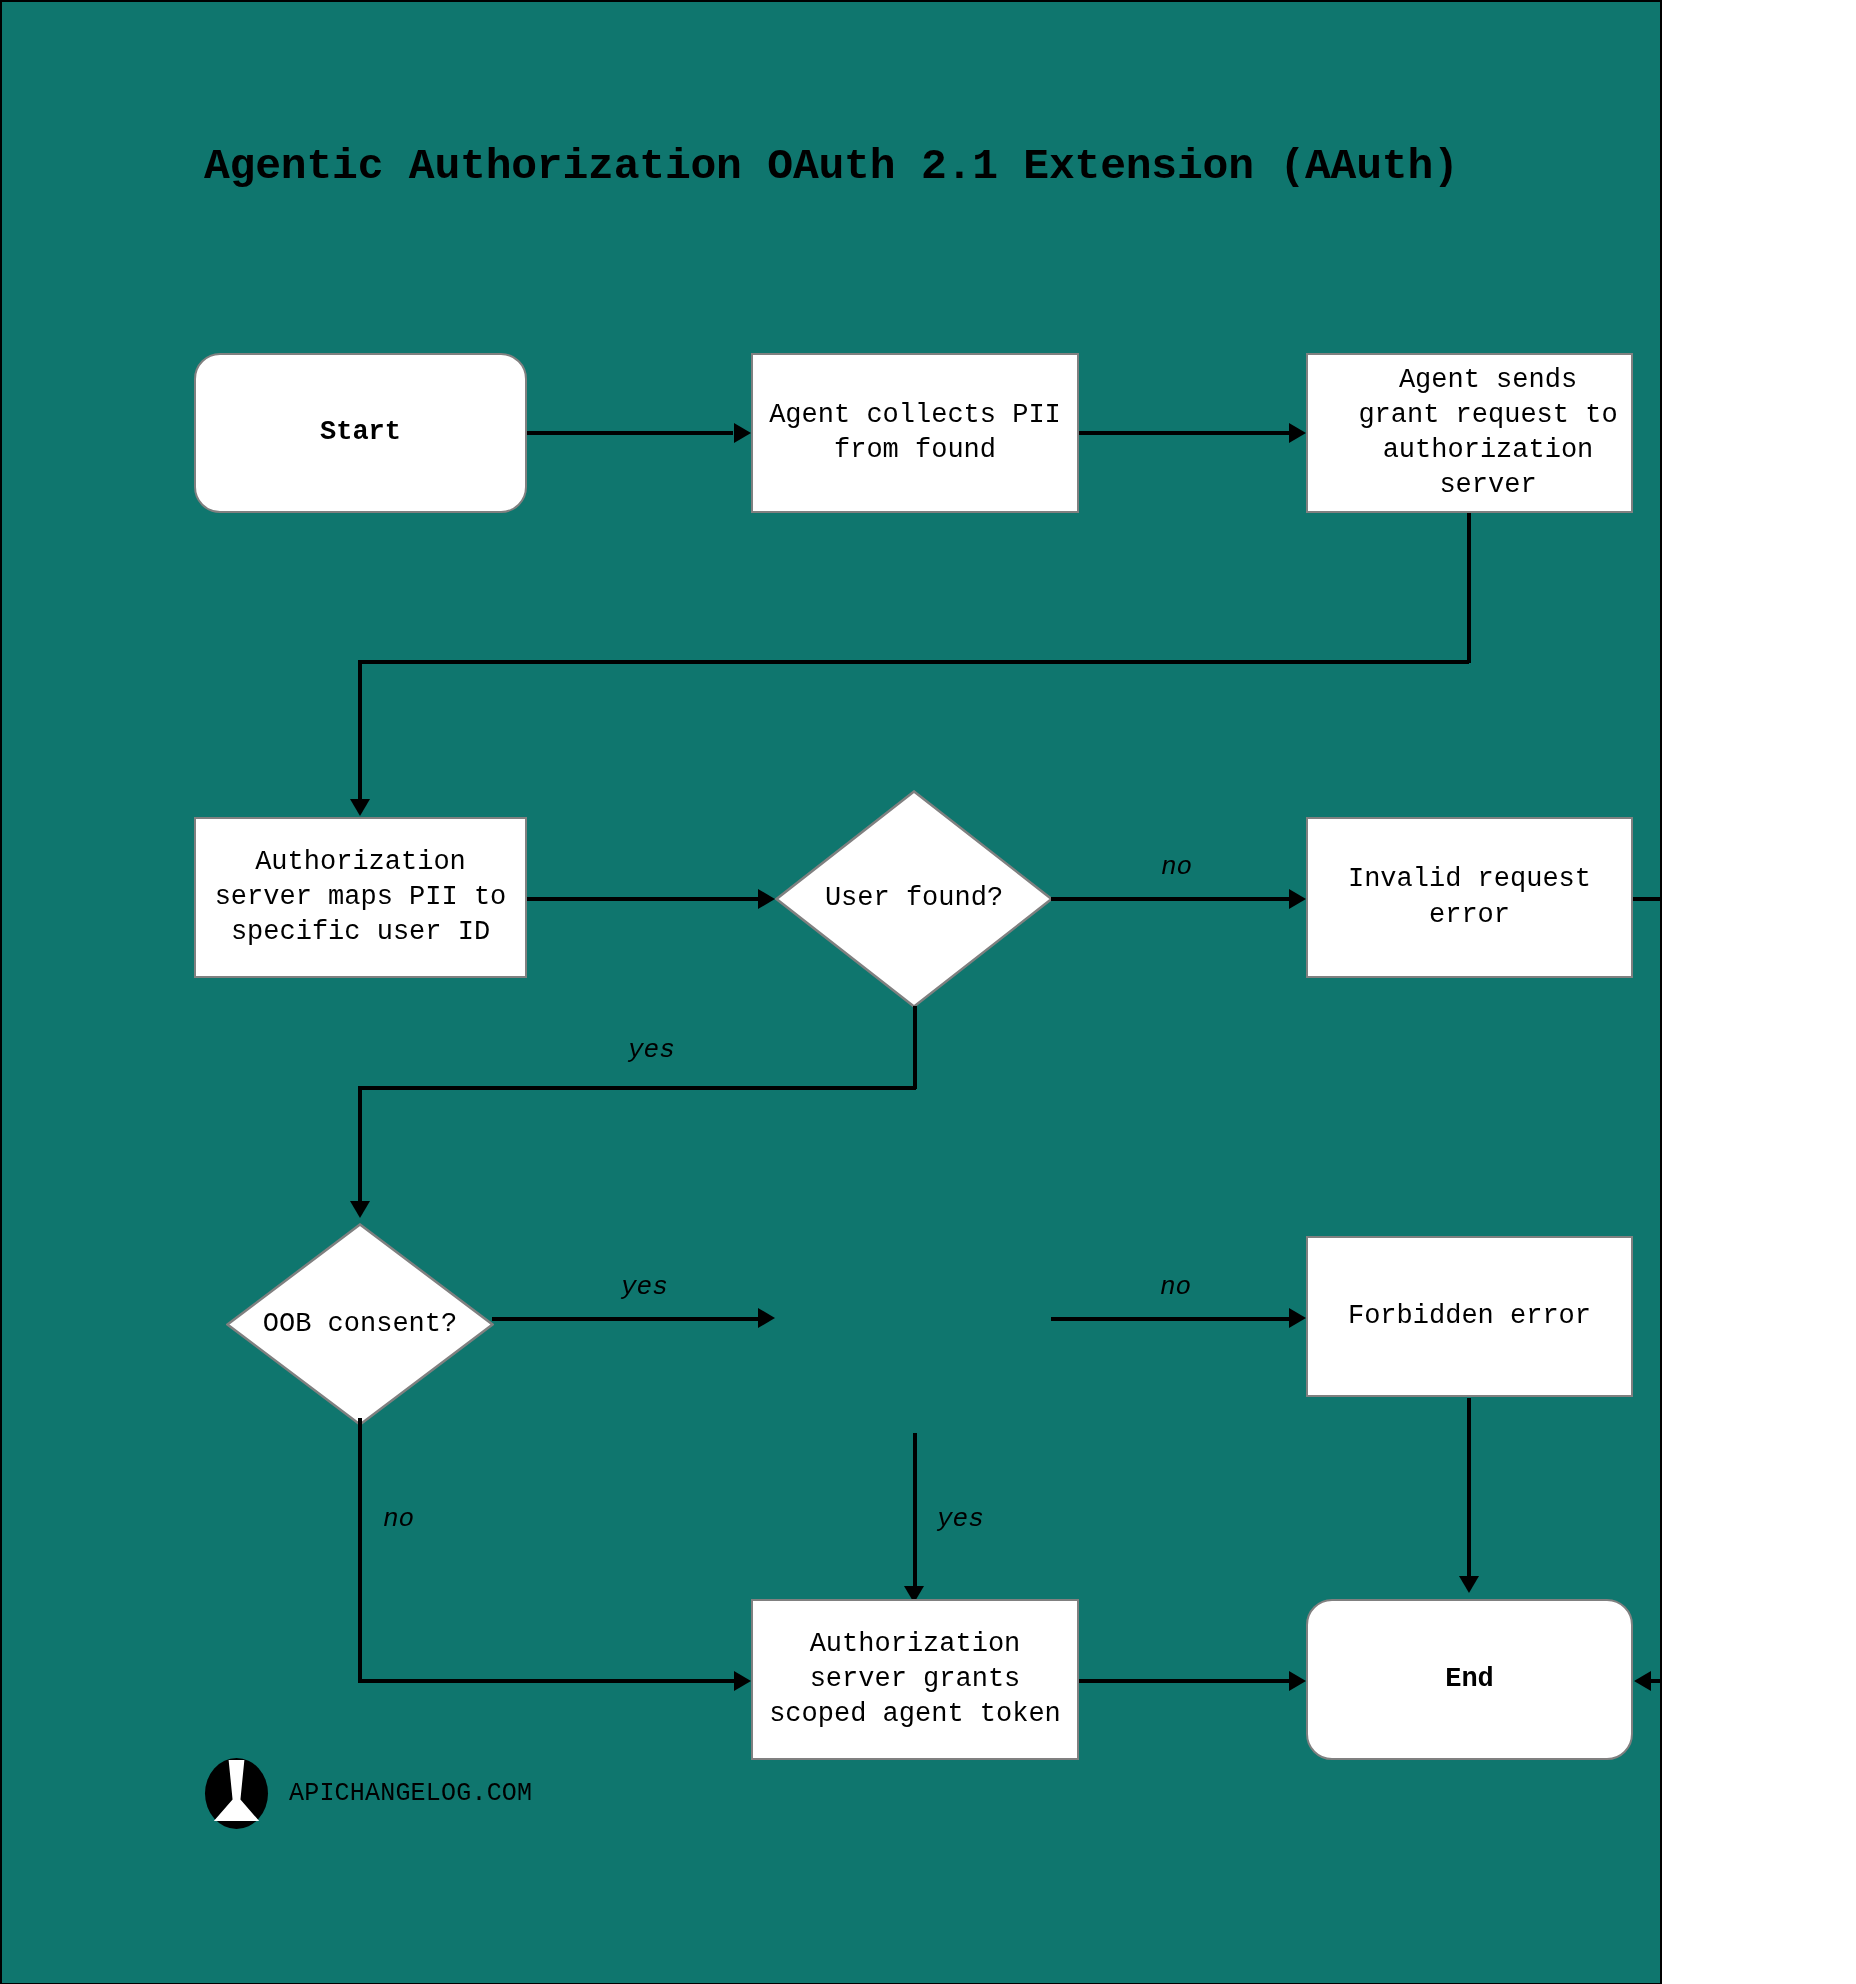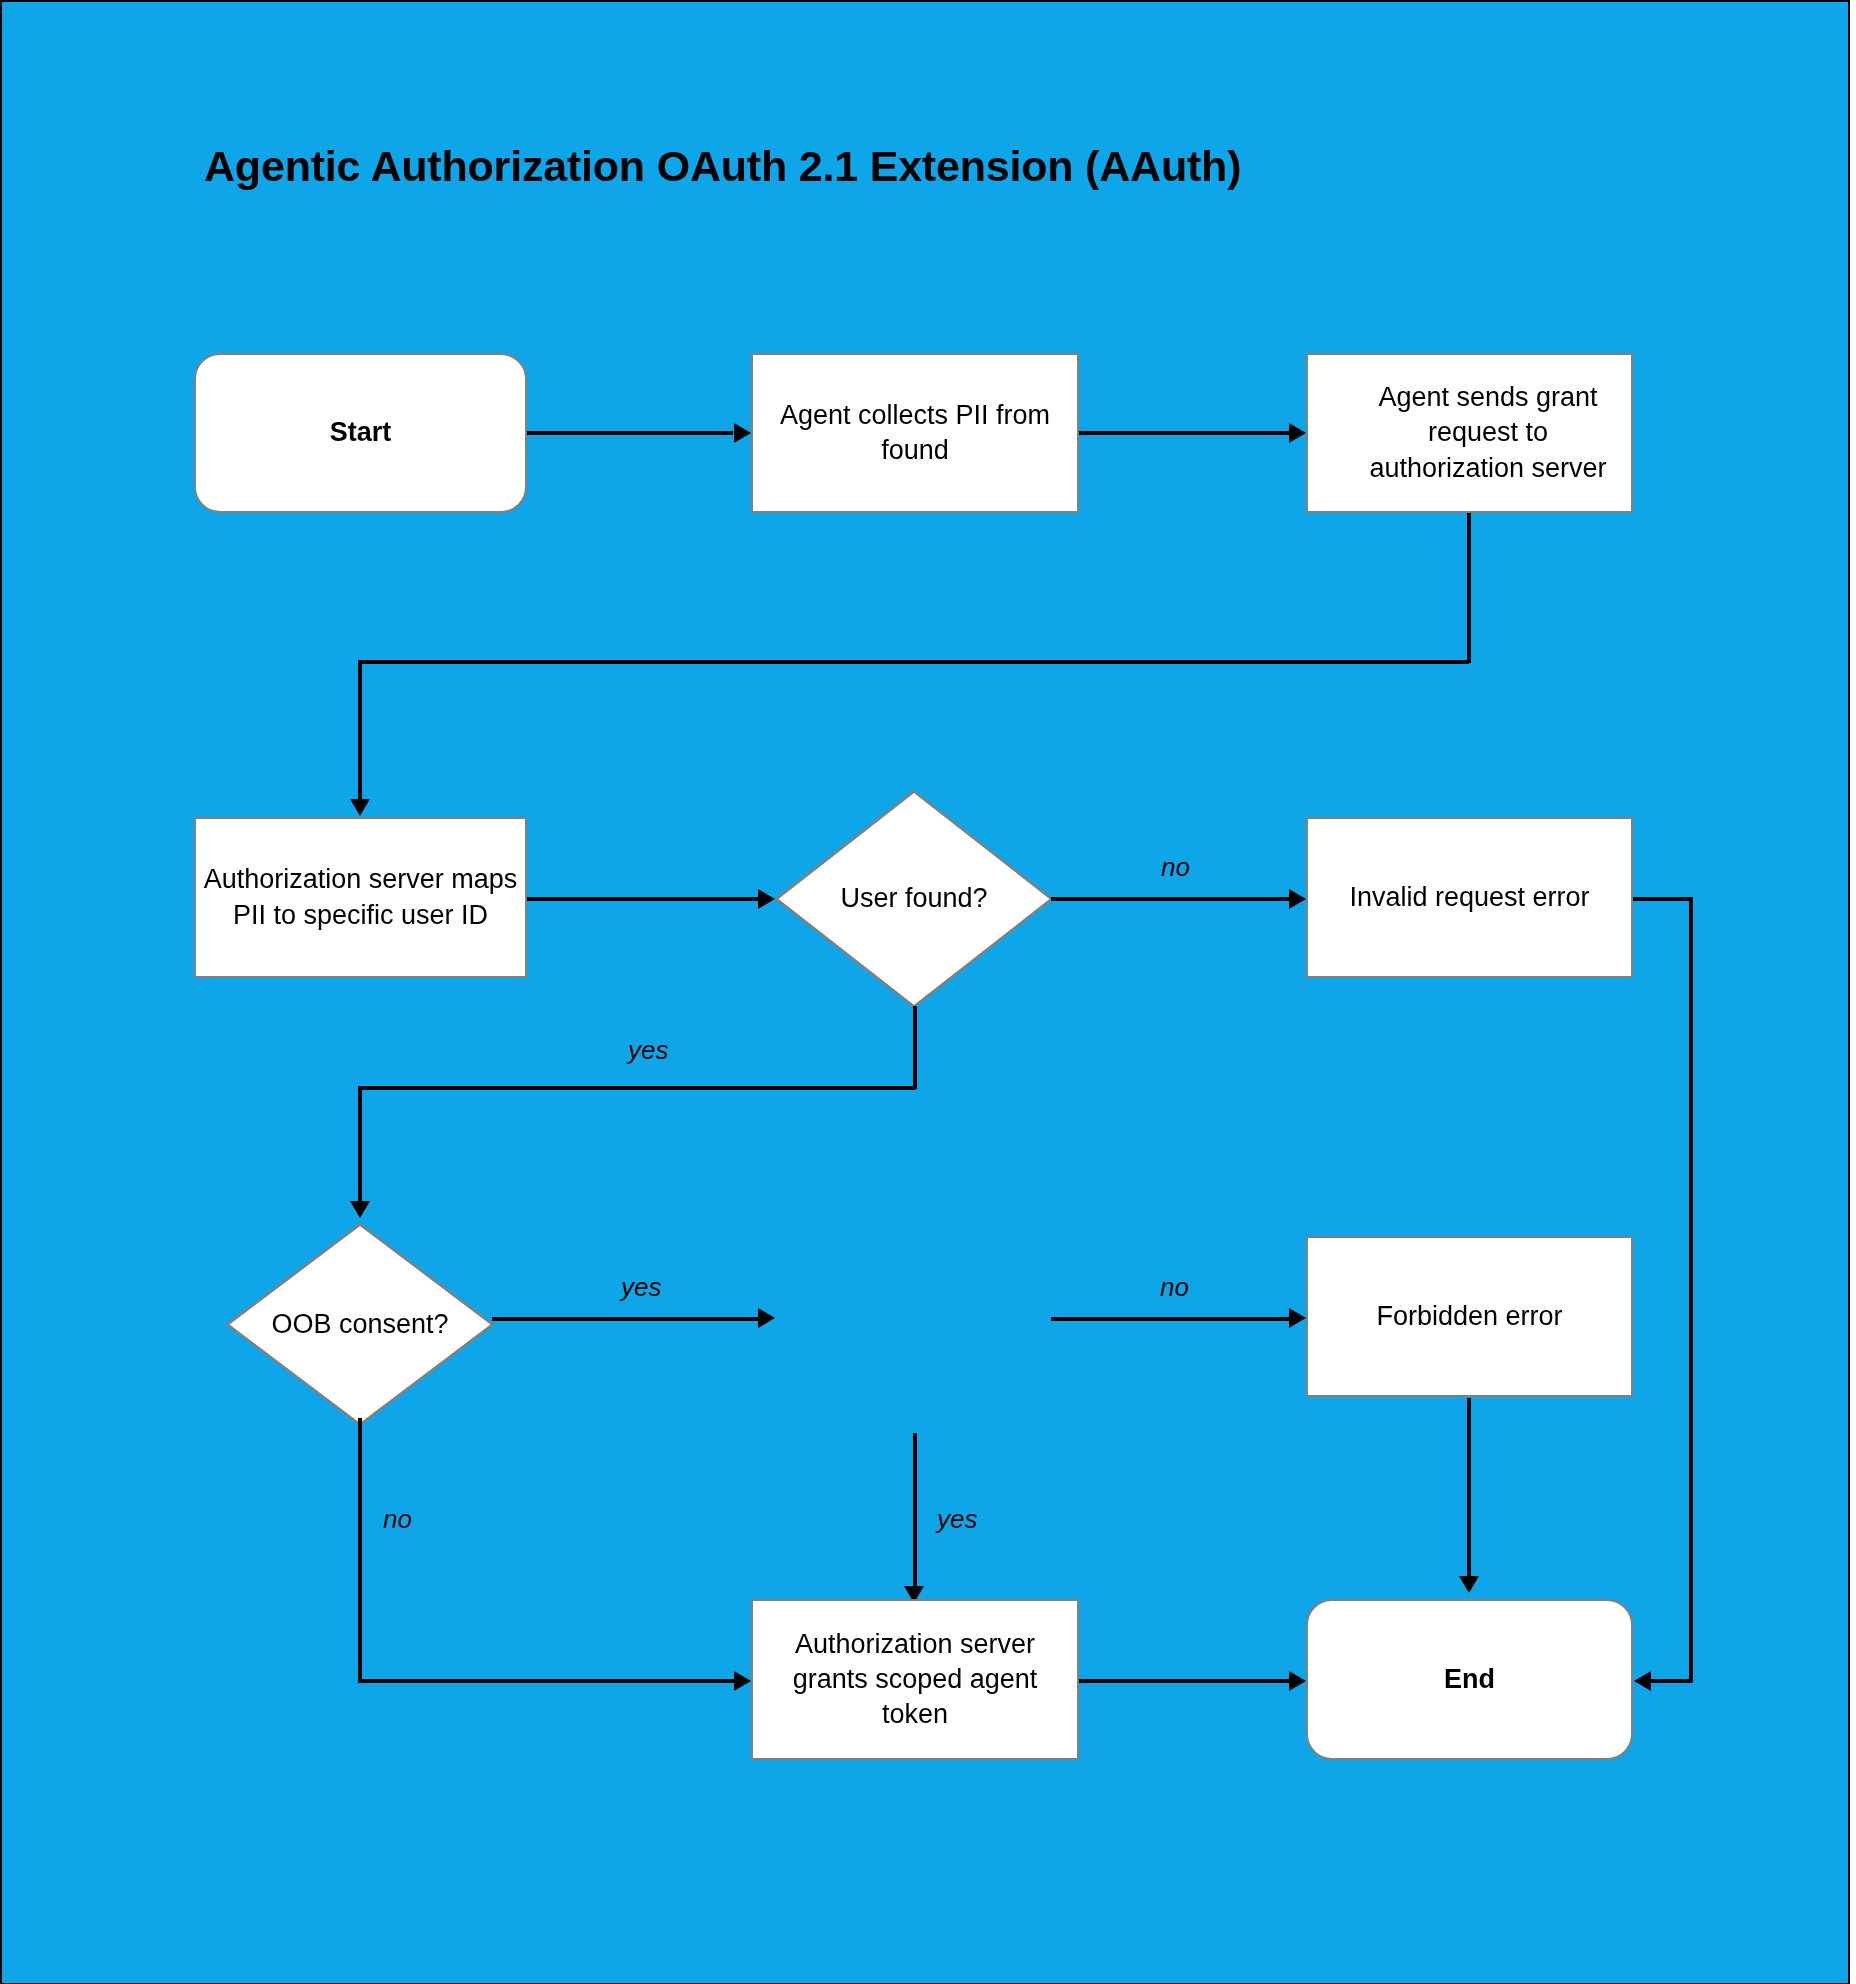--- a/index.html
+++ b/index.html
@@ -1,27 +1,27 @@
 <!DOCTYPE html>
 <html style="font-size:8px"><head>
 <meta charset="utf-8">
 <style>
   html, body {
     margin: 0; padding: 0;
     background: #ffffff;
   }
   #canvas {
     position: relative;
-    width: 1850px;
+    width: 1662px;
     height: 1985px;
-    background: #0ea5e9;
+    background: #0f766e;
     box-sizing: border-box;
     border: 2.5px solid #000000;
     overflow: hidden;
-    font-family: Liberation Sans, sans-serif;
+    font-family: Liberation Mono, monospace;
   }
   #title {
     position: absolute;
     left: 202px;
     top: 140px;
     font-size: 43px;
     font-weight: bold;
     color: #000000;
     letter-spacing: -0.2px;
     white-space: nowrap;
@@ -227,15 +227,24 @@
     <span class="txt">Authorization server grants scoped agent token</span>
   </div>
 
   <div class="node terminal" style="left:1304px; top:1597px; width:327px; height:161px;">
     <span class="txt">End</span>
   </div>
 
   <div class="ln lnh" style="left:1077px; top:1677px; width:210px;"></div>
   <div class="arrow right" style="left:1287px; top:1669px;"></div>
 
+  <div id="footer">
+    <div id="logo">
+      <svg viewBox="0 0 132 148" width="65" height="73">
+        <ellipse cx="66" cy="74" rx="64" ry="72" fill="#000000"></ellipse>
+        <path d="M50 6 L82 6 L74 86 L112 130 L20 130 L58 86 Z" fill="#FFFFFF"></path>
+      </svg>
+    </div>
+    <div id="footer-text">APICHANGELOG.COM</div>
+  </div>
 
 </div>
 
 
 </body></html>

